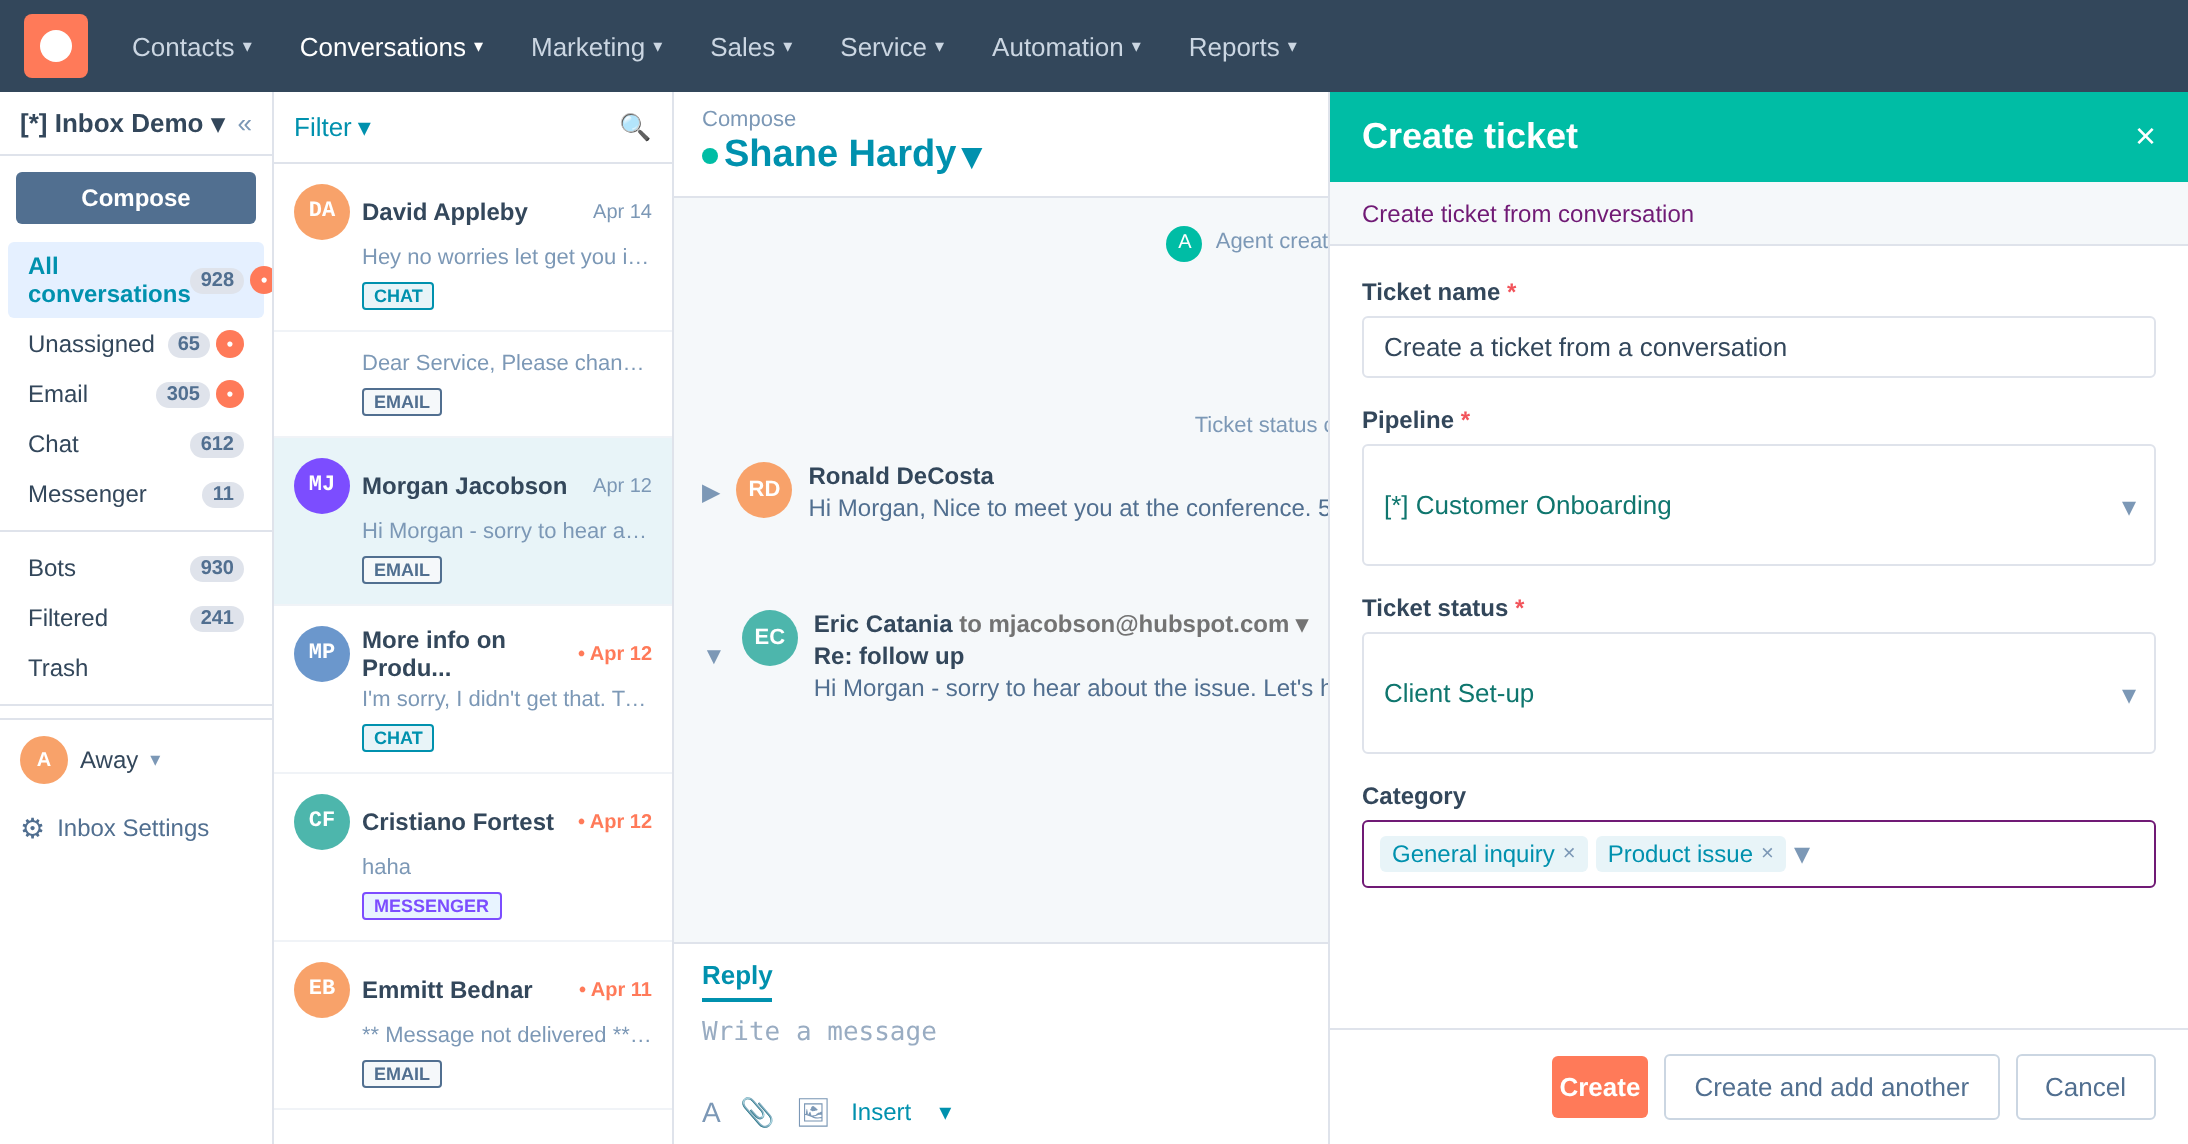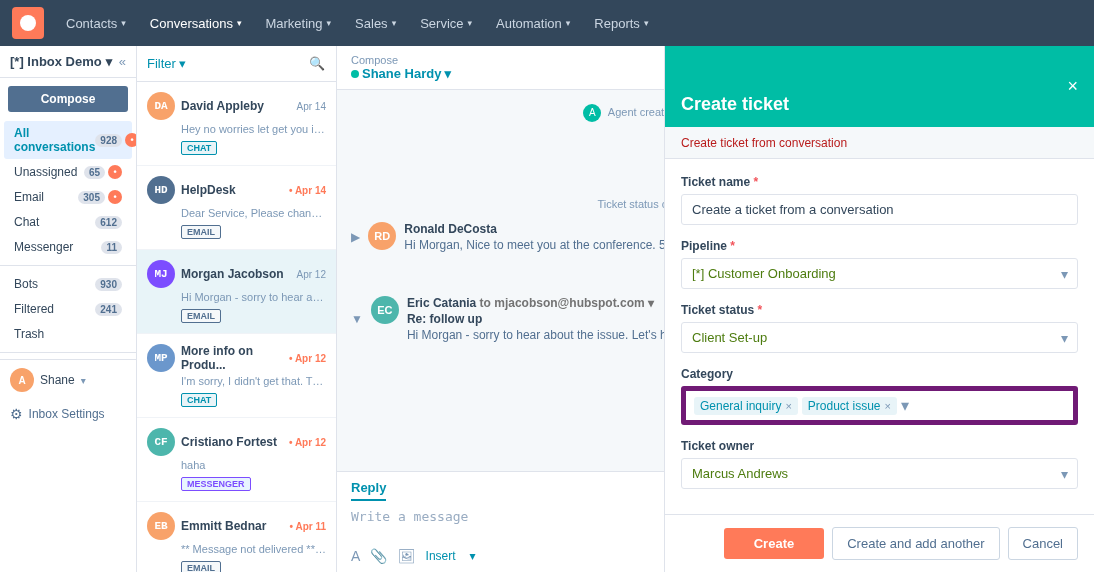--- a/index.html
+++ b/index.html
@@ -46,56 +46,56 @@
     .conv-item-preview { font-size: 11px; color:#7c98b6; white-space:nowrap; overflow:hidden; text-overflow:ellipsis; margin-left: 34px; margin-bottom:4px; }
     .conv-tag { display:inline-block; font-size: 9px; font-weight:700; padding: 1px 5px; border-radius: 2px; margin-left: 34px; text-transform:uppercase; }
     .tag-chat { background:#e8f4f8; color:#0091ae; border: 1px solid #0091ae; }
     .tag-email { background:#f5f8fa; color:#516f90; border: 1px solid #516f90; }
     .tag-messenger { background:#e8f4ff; color:#7C4DFF; border: 1px solid #7C4DFF; }
 
     
     .conv-main { flex:1; background:#f5f8fa; display:flex; flex-direction:column; overflow:hidden; }
     .conv-main-header { background:#fff; border-bottom: 1px solid #dfe3eb; padding: 8px 14px; display:flex; align-items:center; gap:8px; }
     .assignee-label { font-size: 11px; color:#7c98b6; }
-    .assignee-value { font-size: 13px; color:#0091ae; font-weight:600; display:flex; align-items:center; gap:3px; }
+    .assignee-value { font-size: 19px; color:#0091ae; font-weight:600; display:flex; align-items:center; gap:3px; }
     .conv-messages { flex:1; overflow-y:auto; padding: 14px; display:flex; flex-direction:column; gap:12px; }
     .msg-system { font-size:11px; color:#7c98b6; text-align:center; }
     .msg-time { font-size:11px; color:#7c98b6; text-align:center; margin: 4px 0; }
     .msg-bubble-wrap { display:flex; gap:8px; align-items:flex-start; }
     .msg-avatar { width:28px; height:28px; border-radius:50%; flex-shrink:0; display:flex; align-items:center; justify-content:center; font-size:11px; font-weight:700; color:#fff; }
     .msg-content { flex:1; }
     .msg-sender { font-size:12px; font-weight:700; color:#33475b; margin-bottom:2px; }
     .msg-sender span { font-weight:700; color:#737373; }
     .msg-text { font-size:12px; color:#516f90; }
     .conv-reply { background:#fff; border-top: 1px solid #dfe3eb; padding: 8px 14px; }
     .reply-tab { font-size:13px; color:#0091ae; font-weight:600; border-bottom: 2px solid #0091ae; display:inline-block; padding-bottom:4px; margin-bottom:8px; }
     .reply-input { width:100%; border:none; outline:none; font-size:13px; color:#33475b; background:transparent; resize:none; height:30px; }
     .reply-input::placeholder { color:#99acc2; }
     .reply-toolbar { display:flex; align-items:center; gap:10px; margin-top:6px; }
     .reply-tool-icon { color:#7c98b6; cursor:pointer; font-size:14px; }
     .insert-btn { color:#0091ae; font-size:12px; cursor:pointer; display:flex; align-items:center; gap:14px; }
 
     
     .modal-overlay { position:fixed; top:46px; right:0; width:430px; height:calc(572px - 46px); background:#fff; border-left: 1px solid #dfe3eb; display:flex; flex-direction:column; z-index:100; }
     .modal-header { background: #00bda5; padding: 12px 16px; display:flex; align-items:center; justify-content:space-between; }
-    .modal-title { font-size: 18px; font-weight:700; color:#fff;margin-top:36px; }
+    .modal-title { font-size: 18px; font-weight:700; color:#fff; }
     .modal-close { color:#fff; cursor:pointer; font-size:18px; background:none; border:none; }
     .modal-body { flex:1; overflow-y:auto; padding: 16px; }
     .field-group { margin-bottom: 14px; }
     .field-label { font-size: 12px; font-weight:600; color:#33475b; margin-bottom:5px; display:block; }
     .field-label .required { color:#f2545b; }
     .field-input { width:100%; border: 1px solid #dfe3eb; border-radius: 3px; padding: 7px 10px; font-size:13px; color:#33475b; outline:none; background:#fff; }
-    .field-select { width:100%; border: 1px solid #dfe3eb; border-radius: 3px; padding: 7px 10px; font-size:13px; color:#4d7c0f; background:#fff; appearance:none; cursor:pointer; outline:none; }
+    .field-select { width:100%; border: 1px solid #dfe3eb; border-radius: 3px; padding: 22px 10px; font-size:13px; color:#0f766e; background:#fff; appearance:none; cursor:pointer; outline:none; }
     .field-select-wrap { position:relative; }
     .field-select-wrap::after { content:'▾'; position:absolute; right:10px; top:50%; transform:translateY(-50%); color:#7c98b6; pointer-events:none; font-size:14px; }
-    .tags-wrap { display:flex; flex-wrap:wrap; gap:4px; align-items:center; border: 5px solid #701a75; border-radius:3px; padding: 5px 8px; min-height: 34px; cursor:text; }
+    .tags-wrap { display:flex; flex-wrap:wrap; gap:4px; align-items:center; border: 1px solid #701a75; border-radius:3px; padding: 5px 8px; min-height: 34px; cursor:text; }
     .tag-chip { background:#e8f4f8; color:#0091ae; border-radius: 3px; padding: 2px 6px; font-size:12px; display:flex; align-items:center; gap:4px; }
     .tag-chip-remove { cursor:pointer; color:#7c98b6; font-size:11px; }
     .modal-footer { padding: 12px 16px; border-top: 1px solid #dfe3eb; display:flex; align-items:center; gap:8px; justify-content:flex-end; }
-    .btn-create { background:#ff7a59; color:#fff; border:none; border-radius:3px; padding: 8px 30px; font-size:13px; font-weight:600; cursor:pointer; }
+    .btn-create { background:#ff7a59; color:#fff; border:none; border-radius:3px; padding: 8px 4px; font-size:13px; font-weight:600; cursor:pointer; }
     .btn-create-another { background:#fff; color:#516f90; border: 1px solid #cbd6e2; border-radius:3px; padding: 8px 14px; font-size:13px; cursor:pointer; }
     .btn-cancel { background:#fff; color:#516f90; border: 1px solid #cbd6e2; border-radius:3px; padding: 8px 14px; font-size:13px; cursor:pointer; }
 
     .inbox-settings-row { display:flex; align-items:center; gap:6px; padding: 6px 10px; cursor:pointer; color: #516f90; font-size:12px; }
     .gear-icon { font-size:14px; }
     .avatar-sm { width:24px; height:24px; border-radius:50%; background:#f8a26a; display:flex; align-items:center; justify-content:center; font-size:10px; color:#fff; font-weight:700; }
 
     .sidebar-badge-wrap { display:flex; align-items:center; gap:3px; }
   </style>
 </head>
@@ -191,21 +191,21 @@
       <span class="sidebar-badge">241</span>
     </div>
     <div class="sidebar-item">
       <span class="sidebar-item-label">Trash</span>
     </div>
 
     <div style="flex:1;"></div>
     <div class="sidebar-divider"></div>
     <div class="sidebar-footer">
       <div class="avatar-sm">A</div>
-      <span style="color:#33475b; font-size:12px;">Shane</span>
+      <span style="color:#33475b; font-size:12px;">Away</span>
       <span style="color:#7c98b6; font-size:10px;">▾</span>
     </div>
     <div class="inbox-settings-row">
       <span class="gear-icon">⚙</span>
       <span>Inbox Settings</span>
     </div>
   </div>
 
   <div class="conv-list">
     <div class="conv-list-header">
@@ -220,25 +220,20 @@
       <div class="conv-item-header">
         <div class="conv-avatar" style="background:#f8a26a;">DA</div>
         <span class="conv-item-name">David Appleby</span>
         <span class="conv-item-date">Apr 14</span>
       </div>
       <div class="conv-item-preview">Hey no worries let get you in cont...</div>
       <span class="conv-tag tag-chat">CHAT</span>
     </div>
 
     <div class="conv-item" style="position:relative;">
-      <div class="conv-item-header">
-        <div class="conv-avatar" style="background:#516f90;">HD</div>
-        <span class="conv-item-name">HelpDesk</span>
-        <span class="conv-item-date" style="color:#ff7a59; font-weight:600;">• Apr 14</span>
-      </div>
       <div class="conv-item-preview">Dear Service, Please change your...</div>
       <span class="conv-tag tag-email">EMAIL</span>
     </div>
 
     <div class="conv-item active">
       <div class="conv-item-header">
         <div class="conv-avatar" style="background:#7c4dff;">MJ</div>
         <span class="conv-item-name">Morgan Jacobson</span>
         <span class="conv-item-date">Apr 12</span>
       </div>
@@ -333,21 +328,21 @@
     </div>
   </div>
 </div>
 
 <div class="modal-overlay">
   <div class="modal-header">
     <span class="modal-title">Create ticket</span>
     <button class="modal-close">×</button>
   </div>
   <div style="padding: 8px 16px; border-bottom: 1px solid #dfe3eb; background:#f5f8fa;">
-    <span style="font-size:12px; color:#b91c1c;">Create ticket from conversation</span>
+    <span style="font-size:12px; color:#701a75;">Create ticket from conversation</span>
   </div>
   <div class="modal-body">
 
     <div class="field-group">
       <label class="field-label">
         <span>Ticket name</span> <span class="required">*</span>
       </label>
       <input class="field-input" type="text" value="Create a ticket from a conversation" style="">
     </div>
 
@@ -382,28 +377,20 @@
           <span class="tag-chip-remove">×</span>
         </span>
         <span class="tag-chip">
           <span>Product issue</span>
           <span class="tag-chip-remove">×</span>
         </span>
         <span style="color:#7c98b6; font-size:16px; cursor:pointer;">▾</span>
       </div>
     </div>
 
-    <div class="field-group">
-      <label class="field-label">Ticket owner</label>
-      <div class="field-select-wrap">
-        <select class="field-select">
-          <option>Marcus Andrews</option>
-        </select>
-      </div>
-    </div>
 
   </div>
   <div class="modal-footer">
     <button class="btn-create">Create</button>
     <button class="btn-create-another">Create and add another</button>
     <button class="btn-cancel">Cancel</button>
   </div>
 </div>
 
 </body></html>

